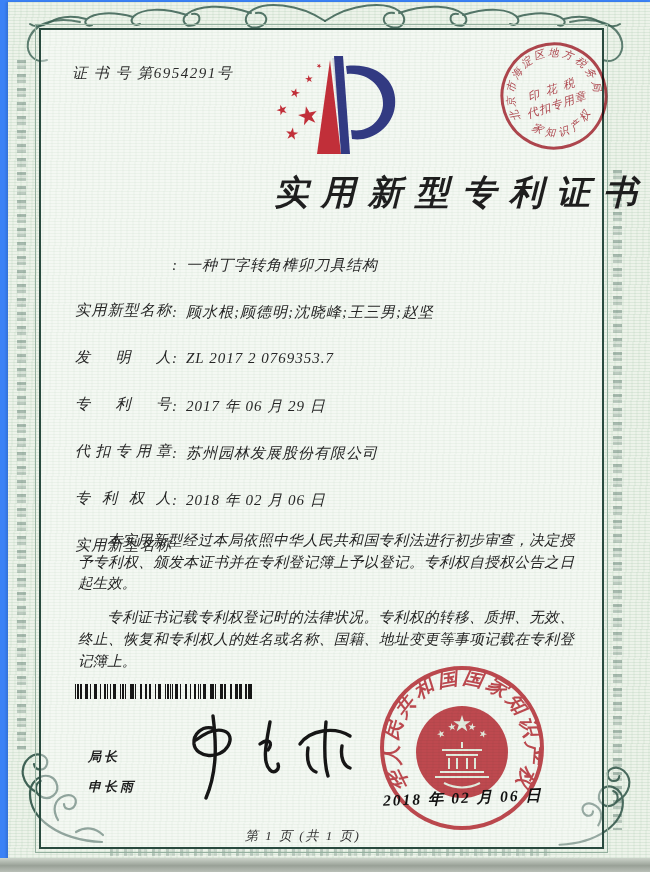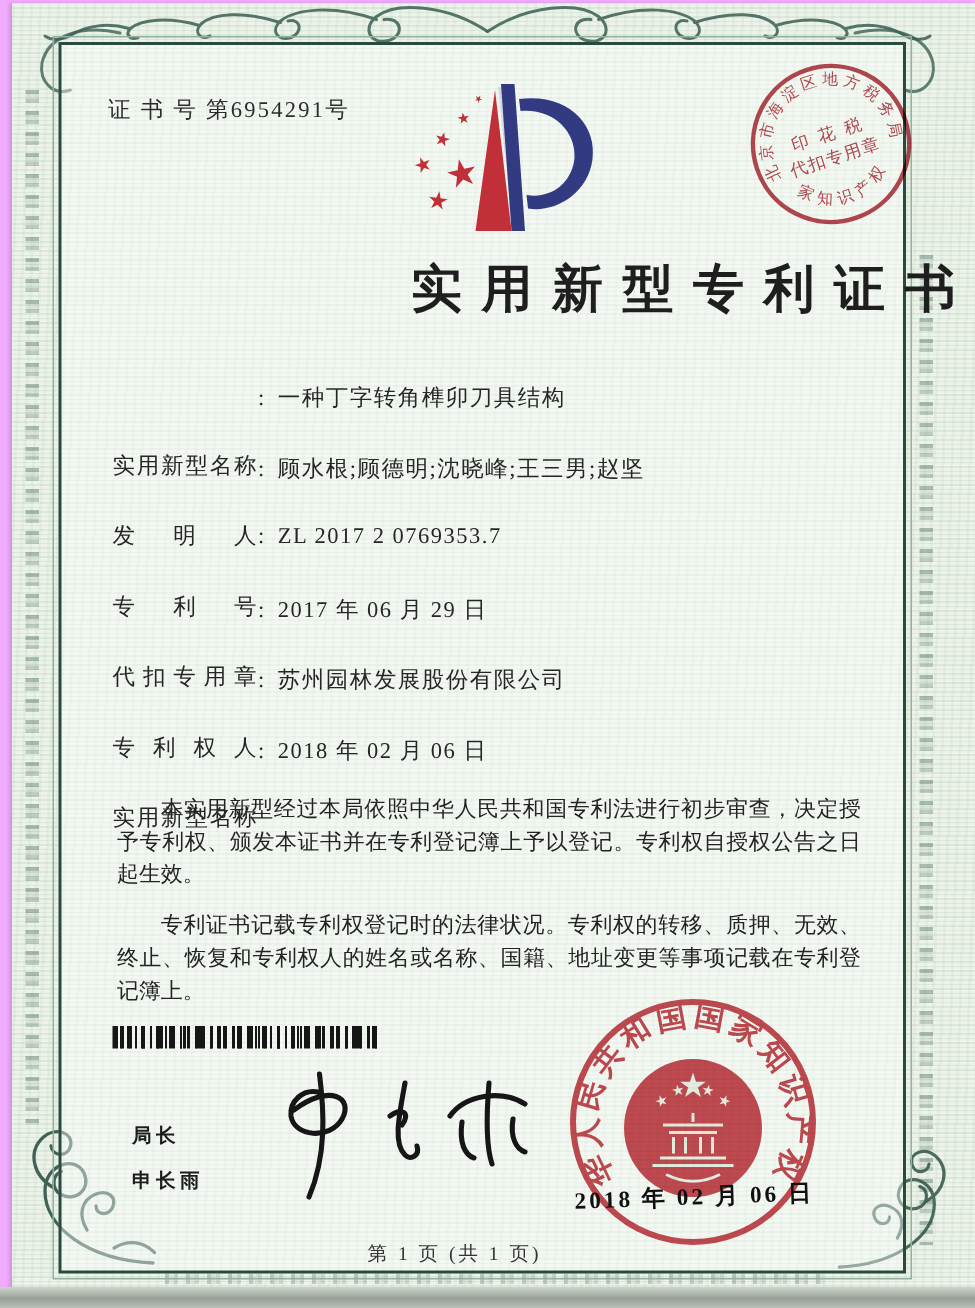--- a/index.html
+++ b/index.html
@@ -1,17 +1,17 @@
 <!DOCTYPE html>
 <html><head>
 <meta charset="utf-8">
 <style>
   html,body{margin:0;padding:0;}
   body{width:650px;height:872px;background:#ffffff;font-family:"Liberation Serif","DejaVu Serif",serif;}
-  #page{position:relative;width:650px;height:872px;overflow:hidden;background:#f0abfc;}
+  #page{position:relative;width:650px;height:872px;overflow:hidden;background:#3b82f6;font-style:italic;}
 
   
   #paper{
     position:absolute;left:8px;top:2px;width:642px;height:858px;
     background-color:#edf3ea;
     background-image:
       repeating-linear-gradient(180deg, rgba(150,188,156,0.20) 0 1px, rgba(255,255,255,0) 1px 3px),
       repeating-linear-gradient(92deg, rgba(150,188,156,0.10) 0 2px, rgba(255,255,255,0) 2px 6px);
     box-shadow:-2px 0 2px rgba(0,0,0,0.12);
   }

